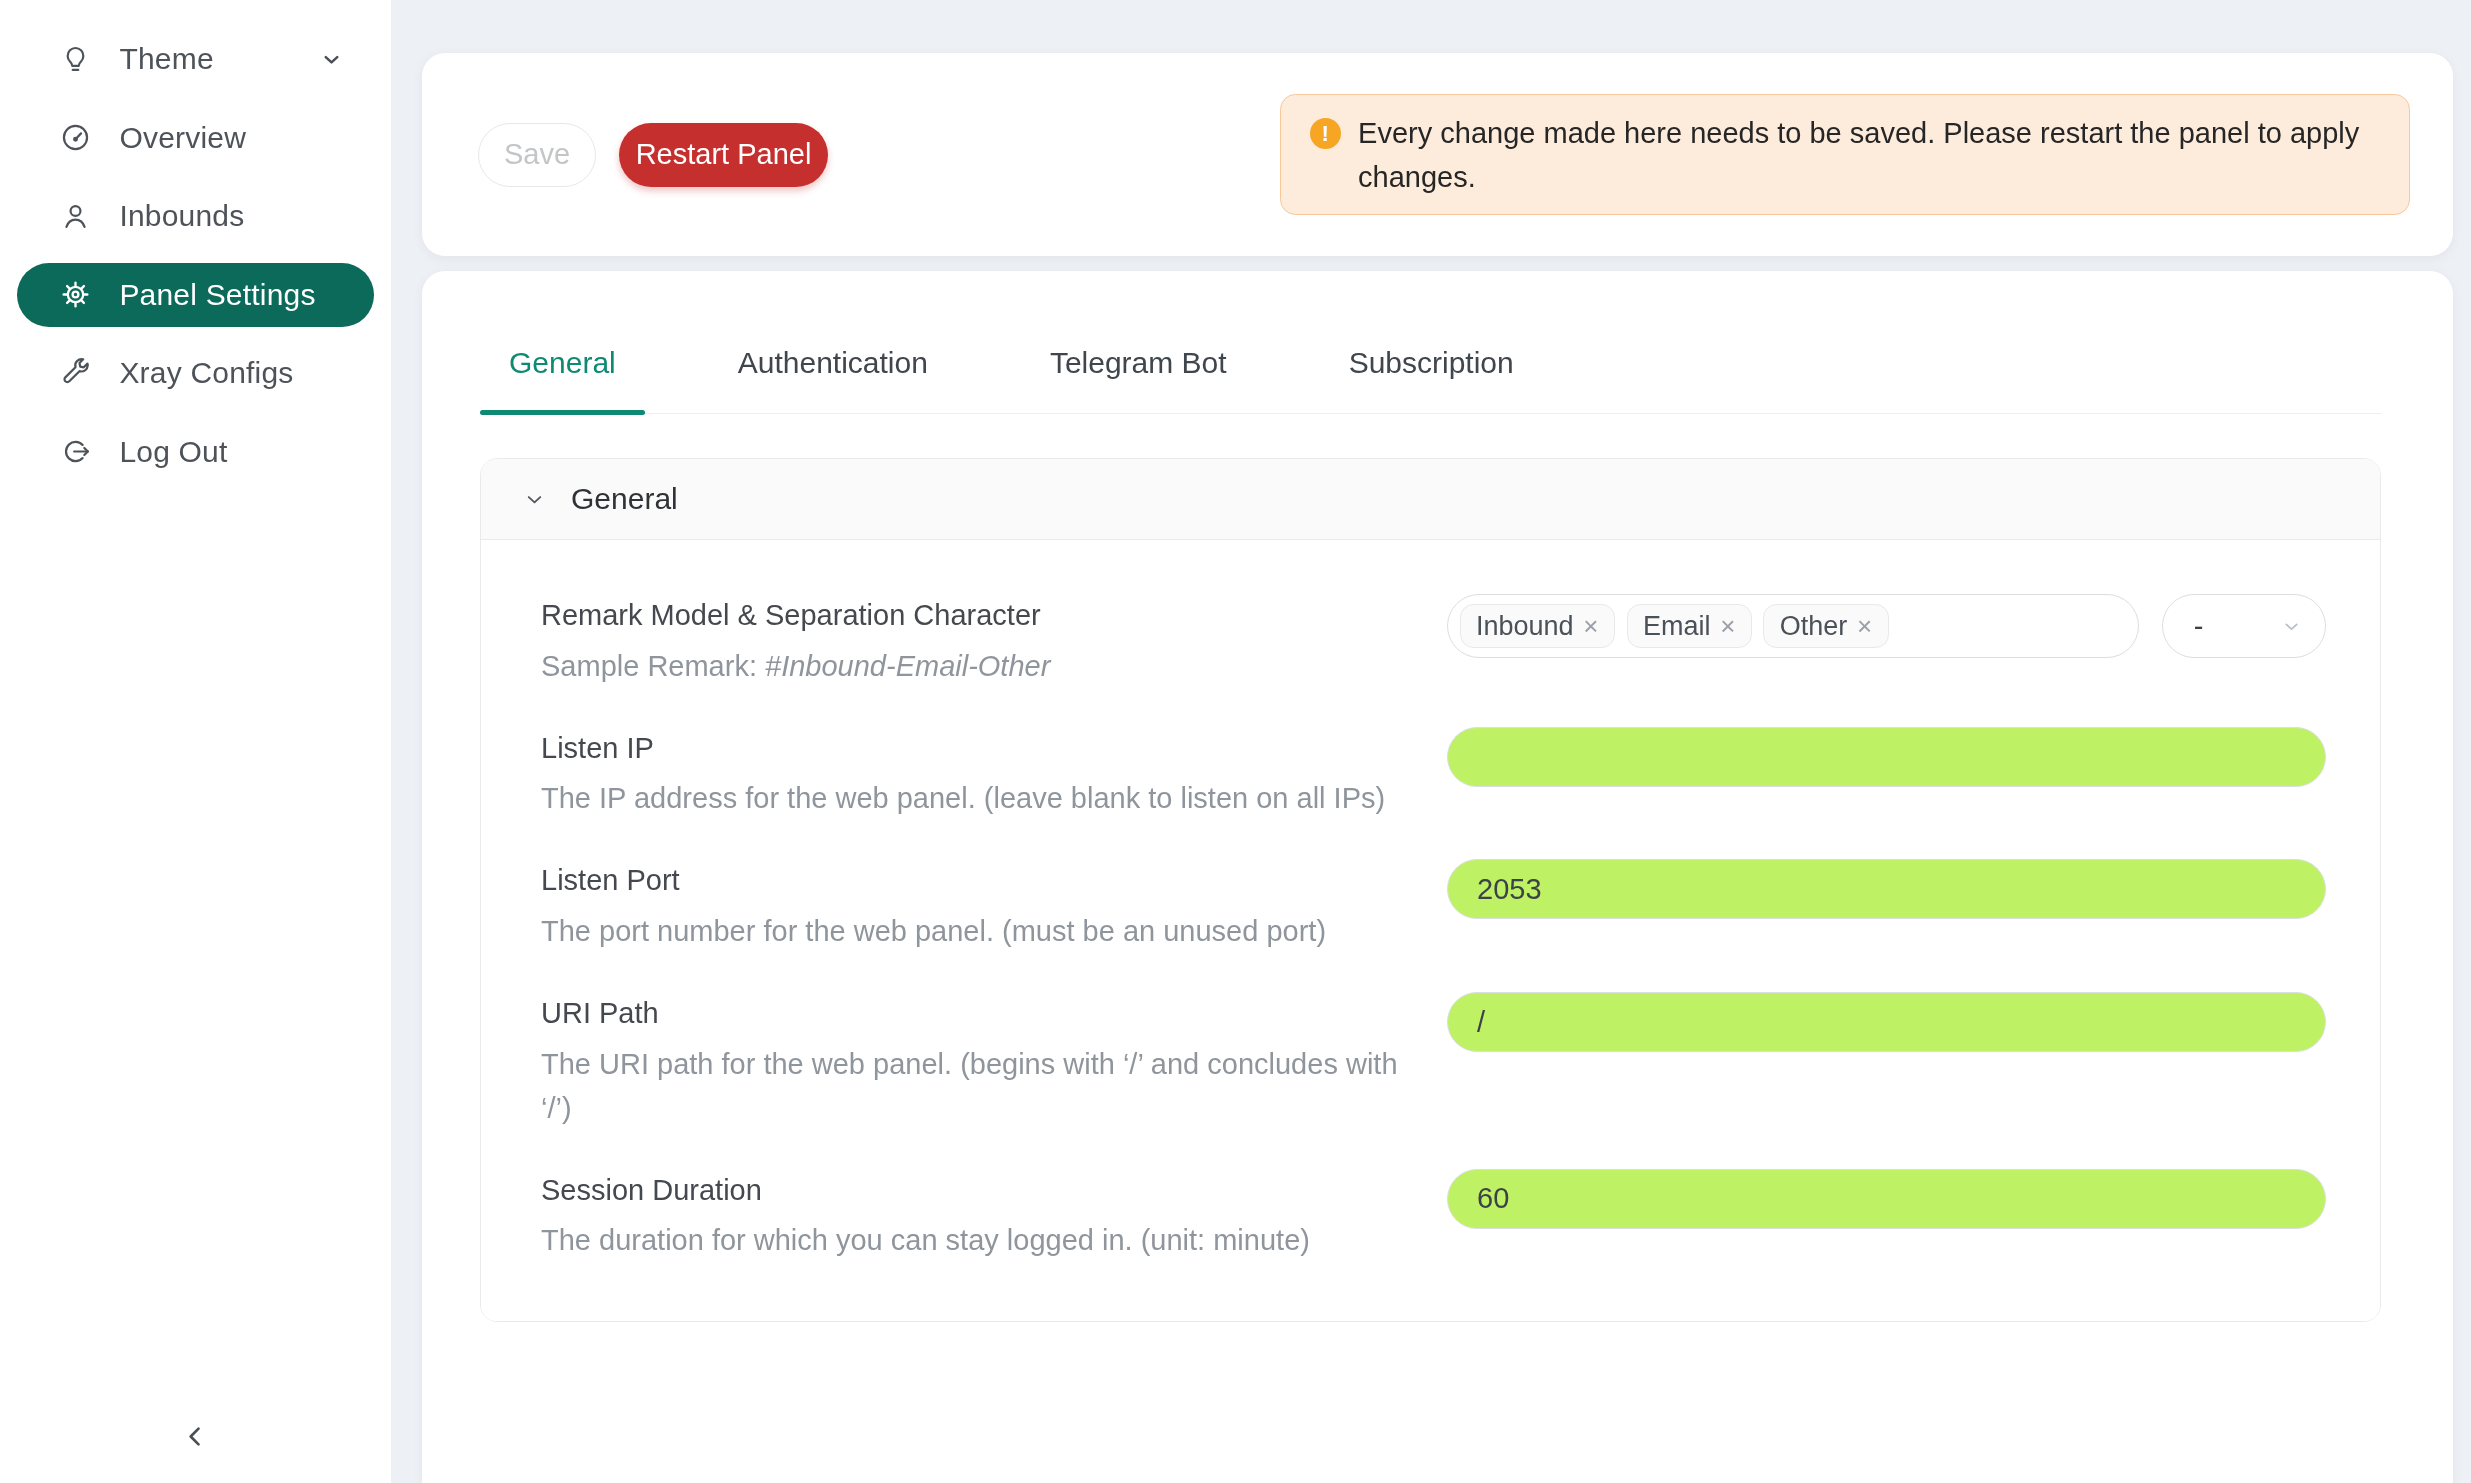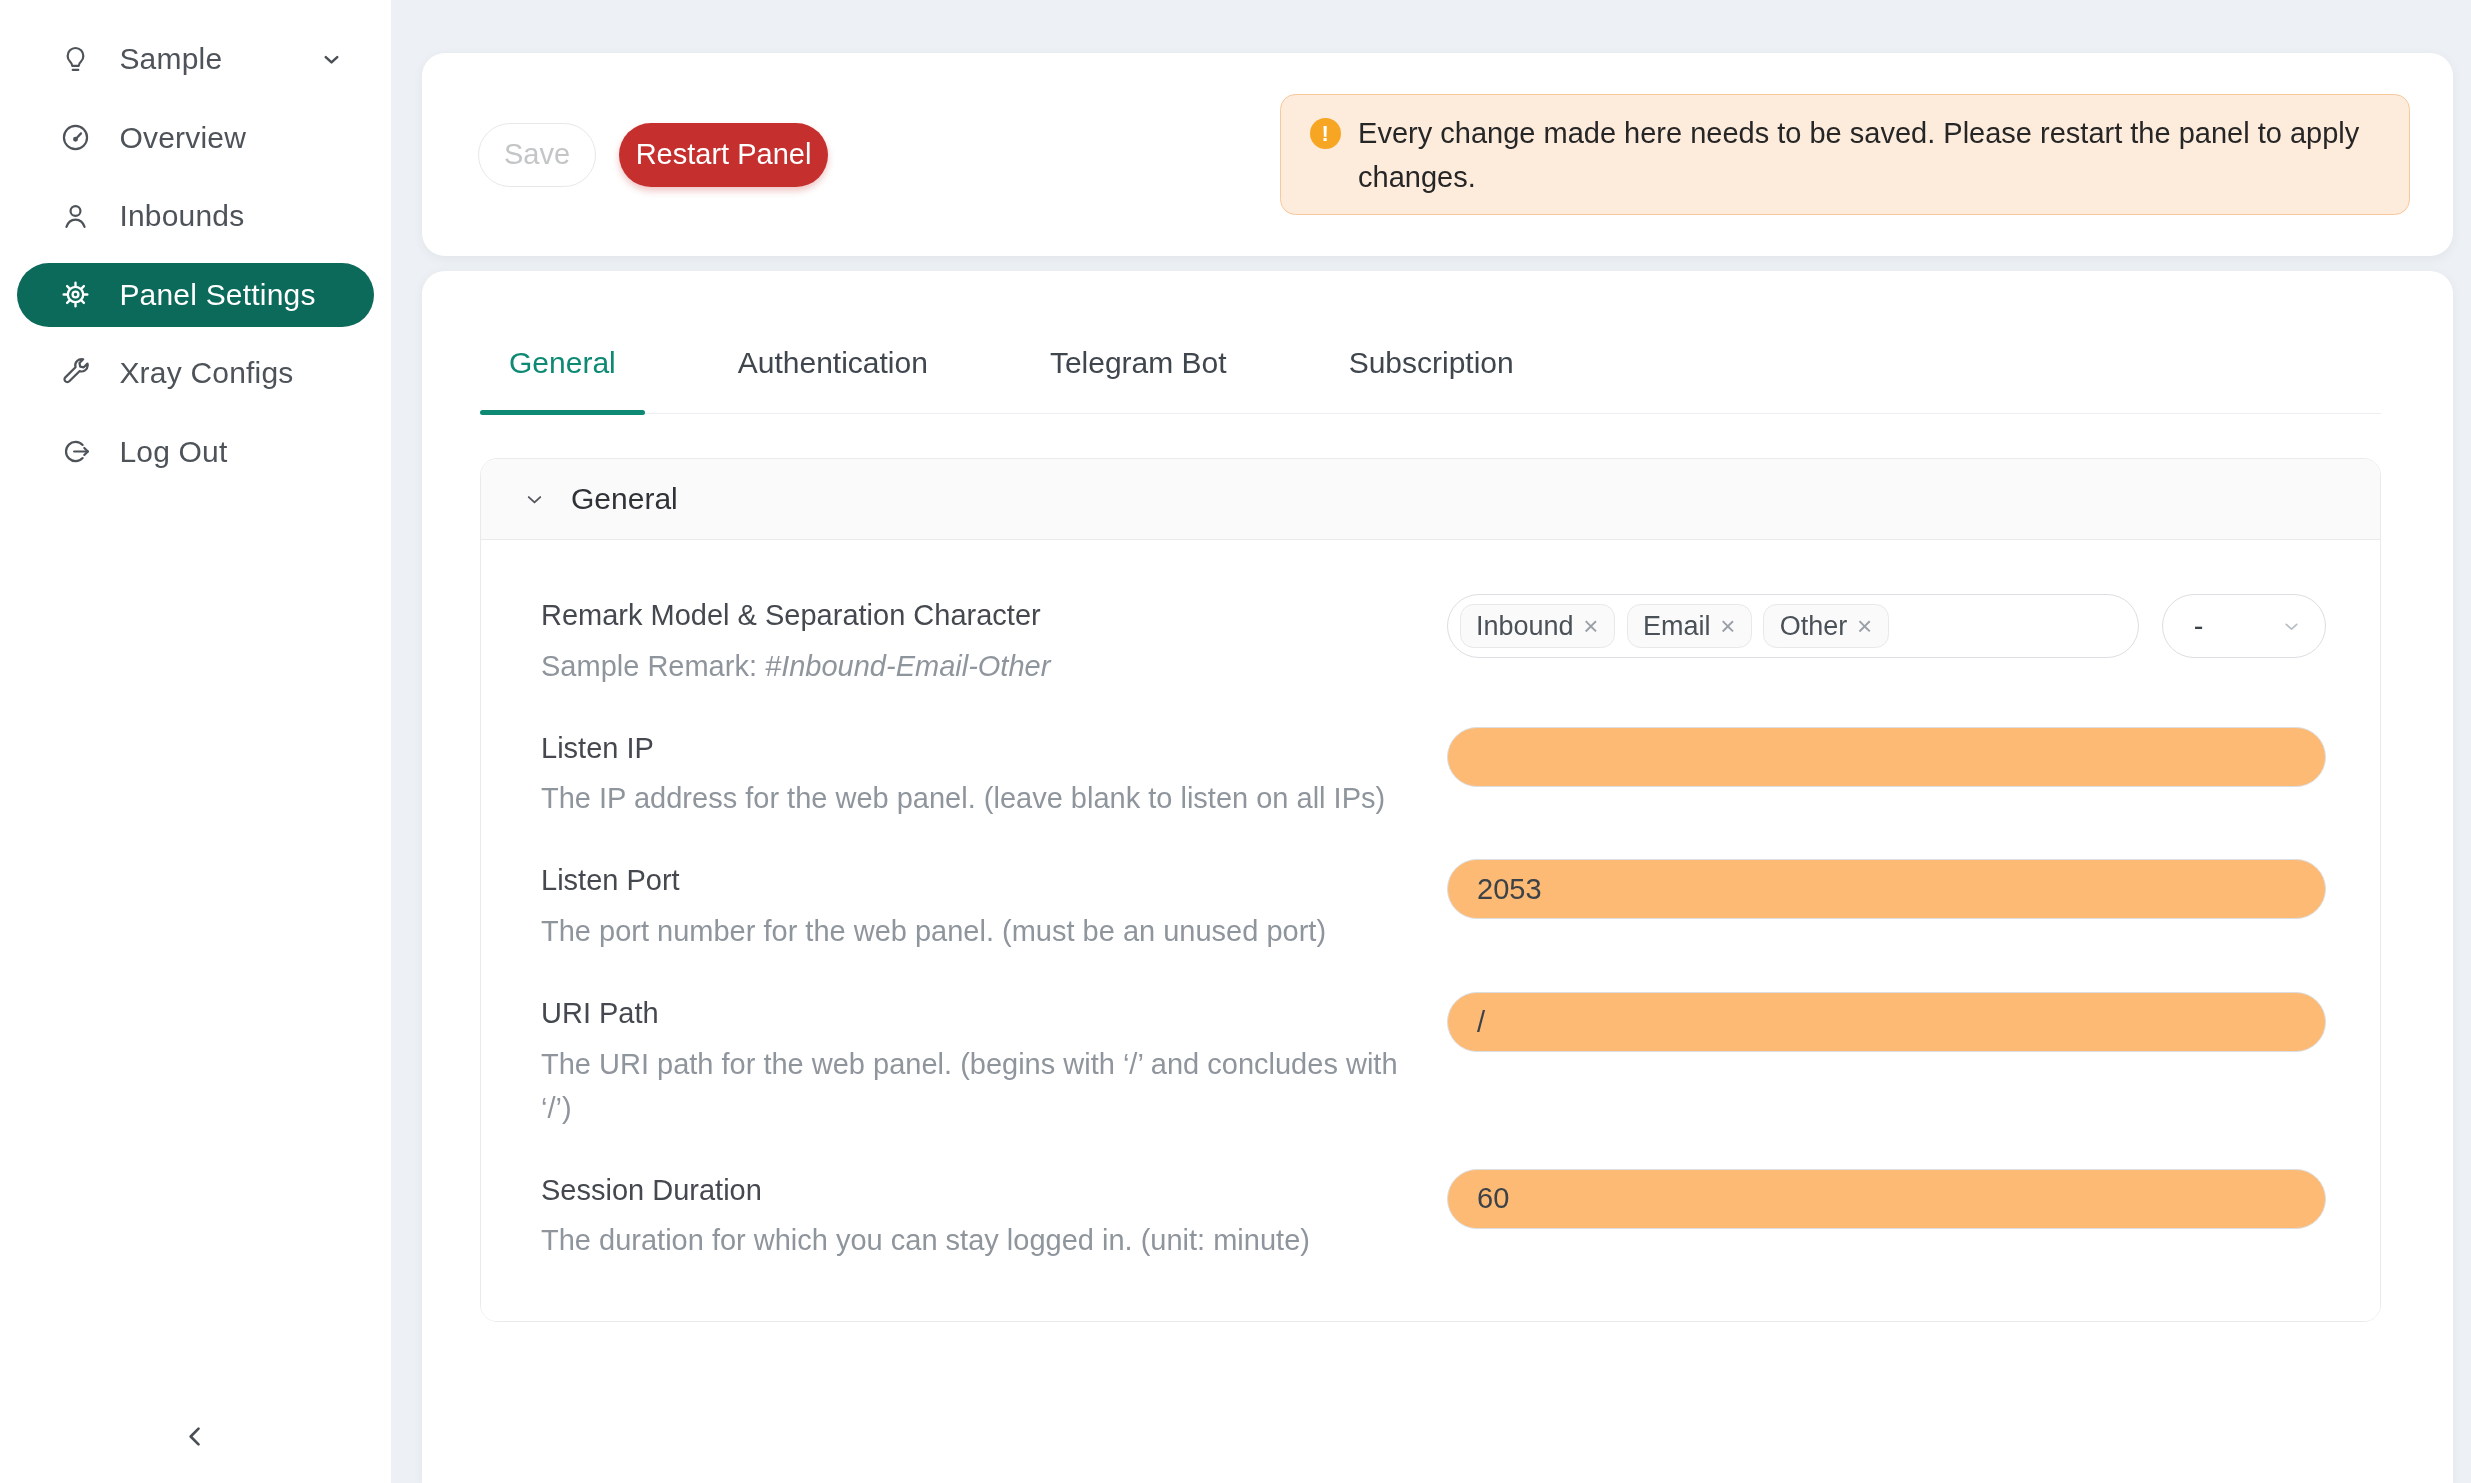--- a/index.html
+++ b/index.html
@@ -93,21 +93,21 @@
   
   .form-row { display:flex; align-items:flex-start; margin-bottom:39px; }
   .row-left { flex:0 0 906px; padding-right:44px; }
   .row-label { font-size:29px; font-weight:normal; color:#45494f; line-height:42px; }
   .row-desc { font-size:29px; color:#8f959c; line-height:44px; margin-top:7.7px; }
   .row-desc .italic { font-style:italic; }
   .row-right { flex:1; display:flex; gap:23px; }
   .text-input {
     width:100%; height:60px; border:1.9px solid #dcdee1; border-radius:31px;
     padding:0 29px; font-size:29px; color:#3c4248; font-family:inherit;
-    background:#fdba74; outline:none;
+    background:#bef264; outline:none;
   }
   .tags-box {
     flex:1; min-height:64px; border:1.9px solid #dcdee1; border-radius:32px;
     display:flex; align-items:center; gap:11.6px; padding:0 11.6px; cursor:text;
   }
   .tag {
     background:#fafafa; border:1.9px solid #e8e8e8; border-radius:13.5px; height:44px;
     display:inline-flex; align-items:center; padding:0 5.8px 0 15.4px;
     font-size:27px; color:#4b5158; white-space:nowrap;
   }
@@ -128,21 +128,21 @@
 
   <aside class="sidebar">
 
     <div class="nav-item">
       <span class="nav-icon">
         <svg width="33" height="33" viewBox="0 0 24 24" fill="none" stroke="currentColor" stroke-width="1.6" stroke-linecap="round" stroke-linejoin="round">
           <path d="M9.6 16.6c0-1.5-.7-2.3-1.6-3.2a5.7 5.7 0 1 1 8 0c-.9.9-1.6 1.7-1.6 3.2z"></path>
           <path d="M10 19.6h4"></path>
         </svg>
       </span>
-      <span class="nav-label">Sample</span>
+      <span class="nav-label">Theme</span>
       <span class="theme-chevron">
         <svg width="23" height="23" viewBox="0 0 24 24" fill="none" stroke="currentColor" stroke-width="2.6" stroke-linecap="round" stroke-linejoin="round">
           <path d="M6 9.5l6 5.5 6-5.5"></path>
         </svg>
       </span>
     </div>
 
     <div class="nav-item">
       <span class="nav-icon">
         <svg width="33" height="33" viewBox="0 0 24 24" fill="none" stroke="currentColor" stroke-width="1.6" stroke-linecap="round" stroke-linejoin="round">

